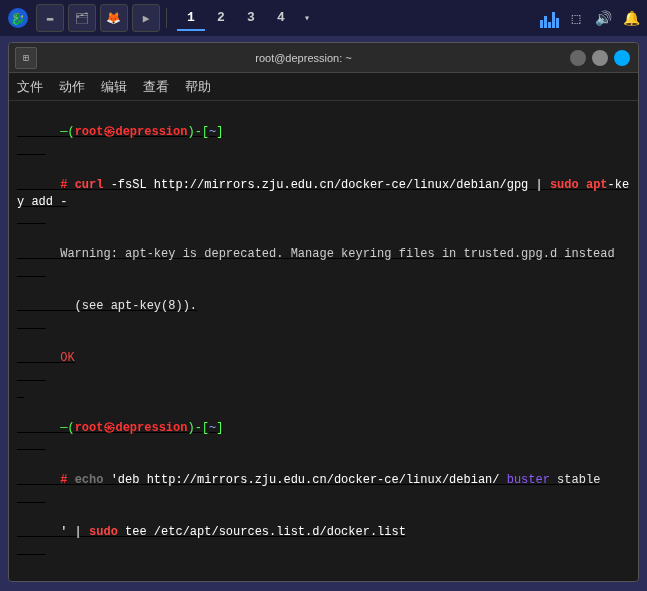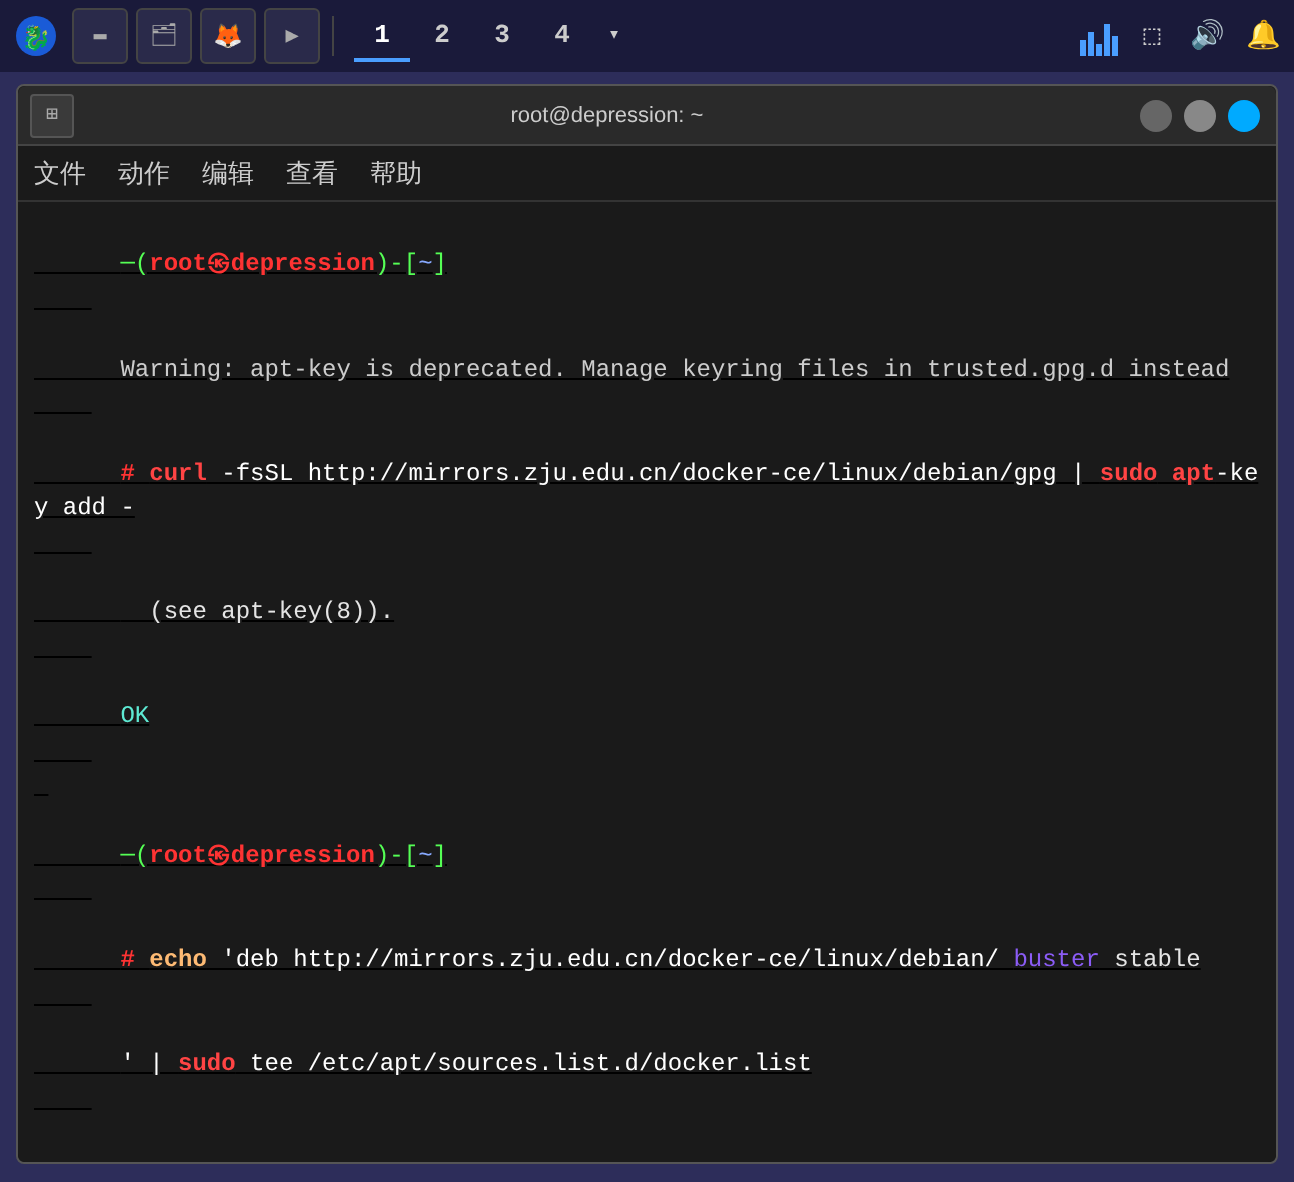--- a/index.html
+++ b/index.html
@@ -246,37 +246,37 @@
     <span class="menu-item">查看</span>
     <span class="menu-item">帮助</span>
   </div>
 
   <div class="terminal-content">
 
     <div class="line">
       <span style="color:#55ff55;">─(</span><span style="color:#ff3333;font-weight:bold;">root㉿depression</span><span style="color:#55ff55;">)-[</span><span style="color:#88aaff;">~</span><span style="color:#55ff55;">]</span>
     </div>
     <div class="line">
+      <span style="color:#ff3333;font-weight:bold;"># </span><span style="color:#ff4444;font-weight:bold;">curl</span><span style="color:#ffffff;"> -fsSL http://mirrors.zju.edu.cn/docker-ce/linux/debian/gpg | </span><span style="color:#ff4444;font-weight:bold;">sudo</span><span style="color:#ff4444;font-weight:bold;"> apt</span><span style="color:#ffffff;">-key add -</span>
+    </div>
+    <div class="line">
       <span style="color:#cccccc;">Warning: apt-key is deprecated. Manage keyring files in trusted.gpg.d instead</span>
     </div>
     <div class="line">
-      <span style="color:#ff3333;font-weight:bold;"># </span><span style="color:#ff4444;font-weight:bold;">curl</span><span style="color:#ffffff;"> -fsSL http://mirrors.zju.edu.cn/docker-ce/linux/debian/gpg | </span><span style="color:#ff4444;font-weight:bold;">sudo</span><span style="color:#ff4444;font-weight:bold;"> apt</span><span style="color:#ffffff;">-key add -</span>
-    </div>
-    <div class="line">
       <span style="color:#e5e5e5;">  (see apt-key(8)).</span>
     </div>
     <div class="line">
-      <span style="color:#5eead4;">OK</span>
+      <span style="color:#ef4444;">OK</span>
     </div>
     <div class="line">&nbsp;</div>
 
     <div class="line">
       <span style="color:#55ff55;">─(</span><span style="color:#ff3333;font-weight:bold;">root㉿depression</span><span style="color:#55ff55;">)-[</span><span style="color:#88aaff;">~</span><span style="color:#55ff55;">]</span>
     </div>
     <div class="line">
-      <span style="color:#ff3333;font-weight:bold;"># </span><span style="color:#fdba74;font-weight:bold;">echo</span><span style="color:#ffffff;margin-top:27px;"> 'deb http://mirrors.zju.edu.cn/docker-ce/linux/debian/ </span><span style="color:#8b5cf6;">buster</span><span style="color:#e5e5e5;"> stable</span>
+      <span style="color:#ff3333;font-weight:bold;"># </span><span style="color:#737373;font-weight:bold;">echo</span><span style="color:#ffffff;margin-top:27px;"> 'deb http://mirrors.zju.edu.cn/docker-ce/linux/debian/ </span><span style="color:#8b5cf6;">buster</span><span style="color:#e5e5e5;"> stable</span>
     </div>
     <div class="line">
       <span style="color:#ffffff;">' | </span><span style="color:#ff4444;font-weight:bold;">sudo</span><span style="color:#ffffff;"> tee /etc/apt/sources.list.d/docker.list</span>
     </div>
 
   </div>
 </div>
 
 </body></html>

